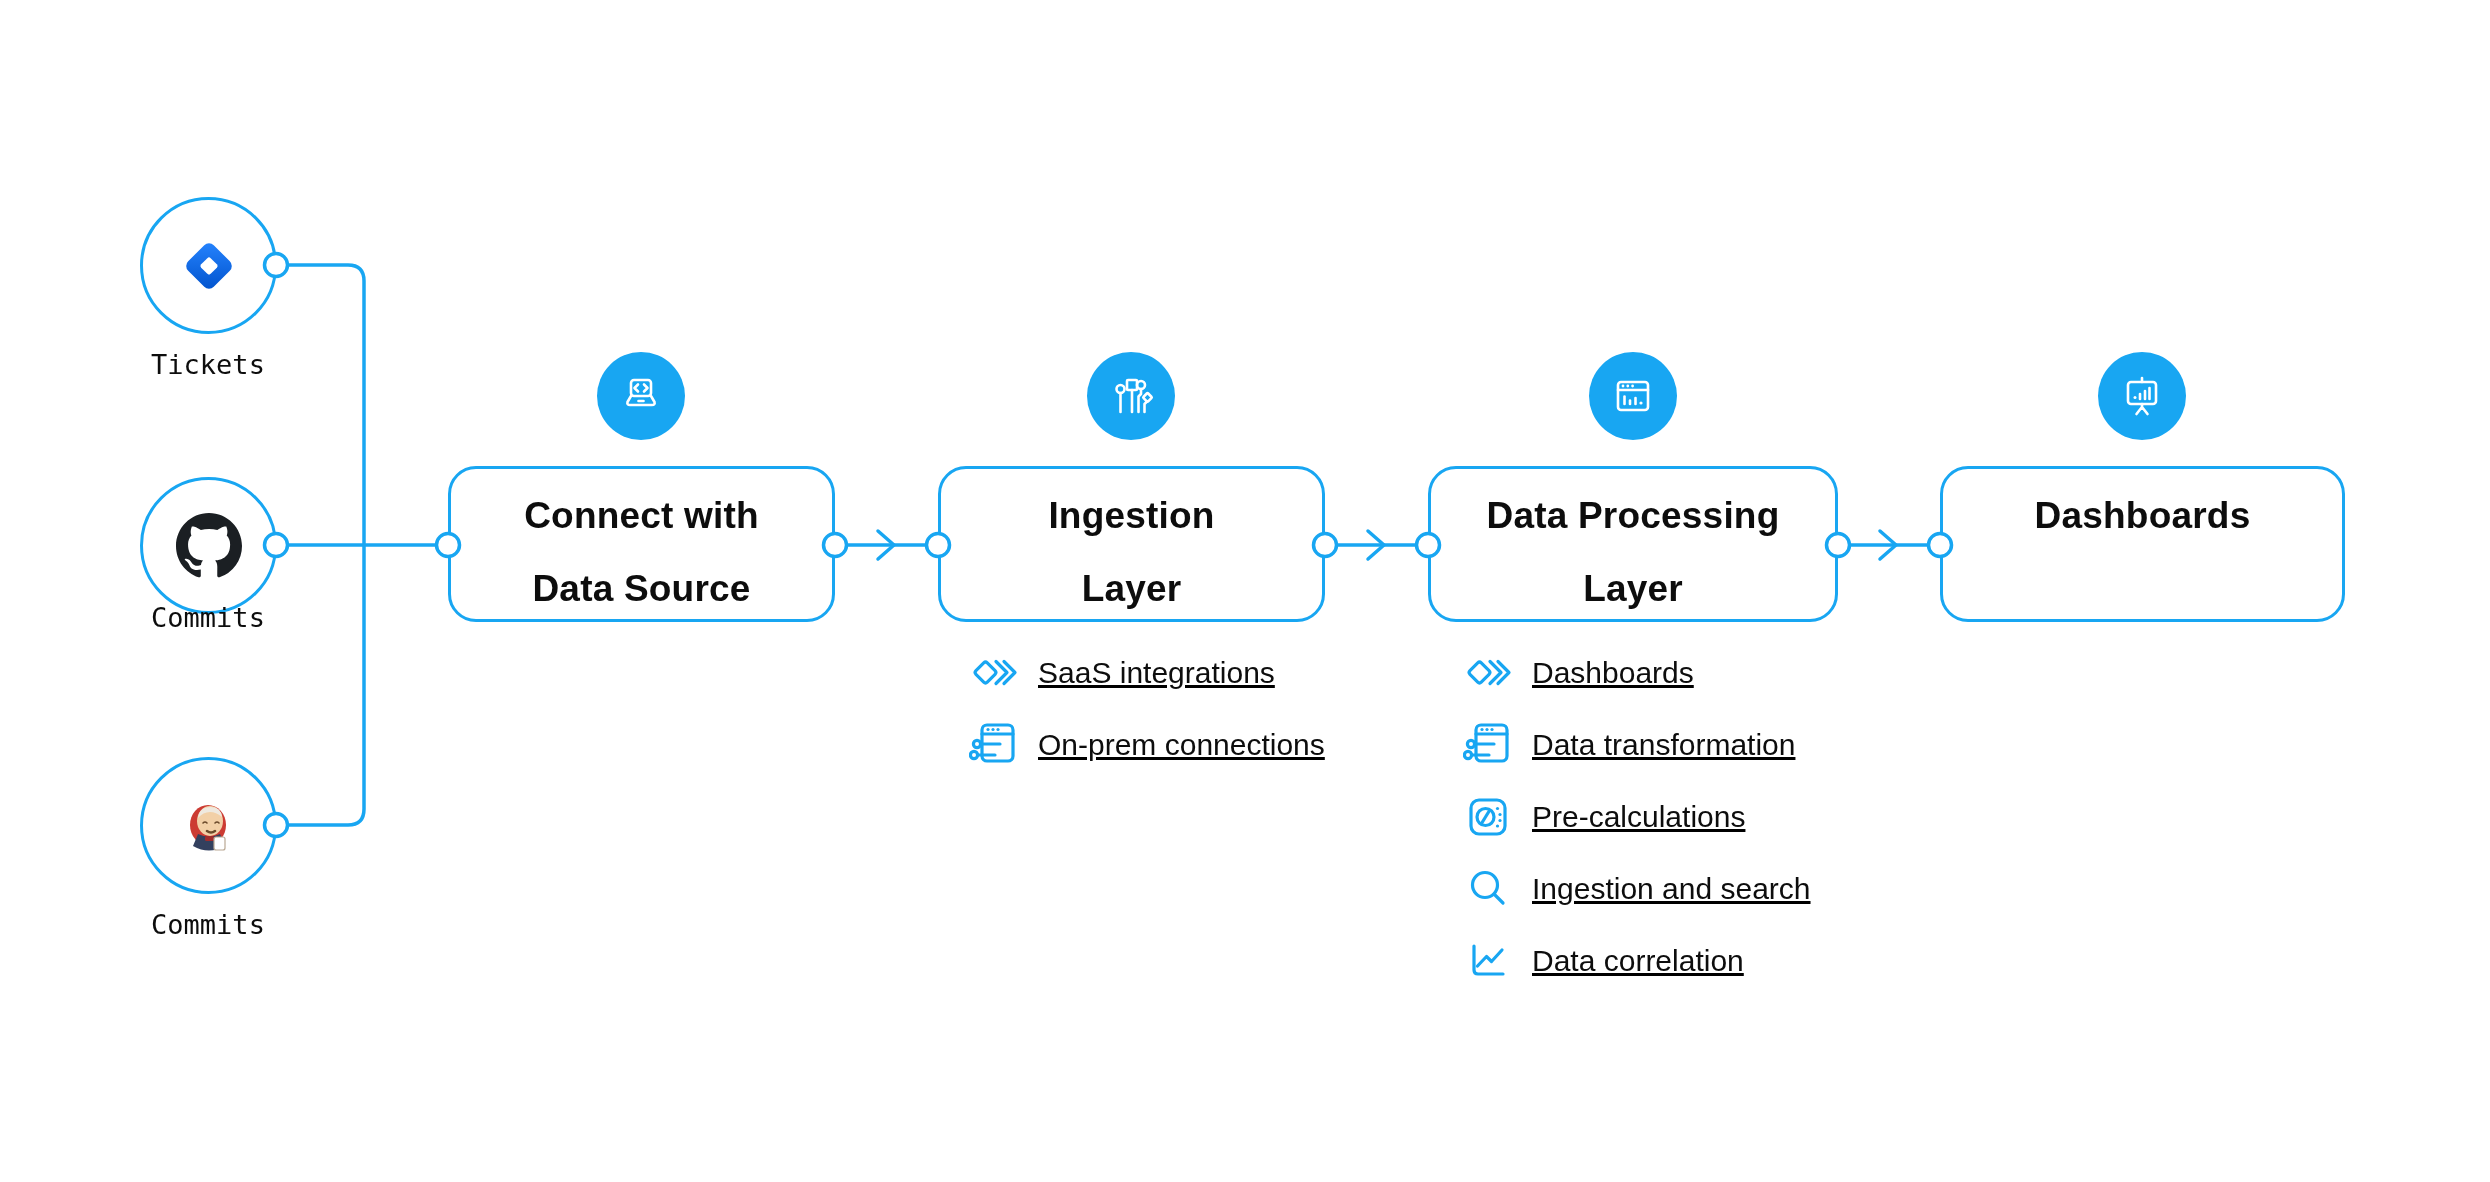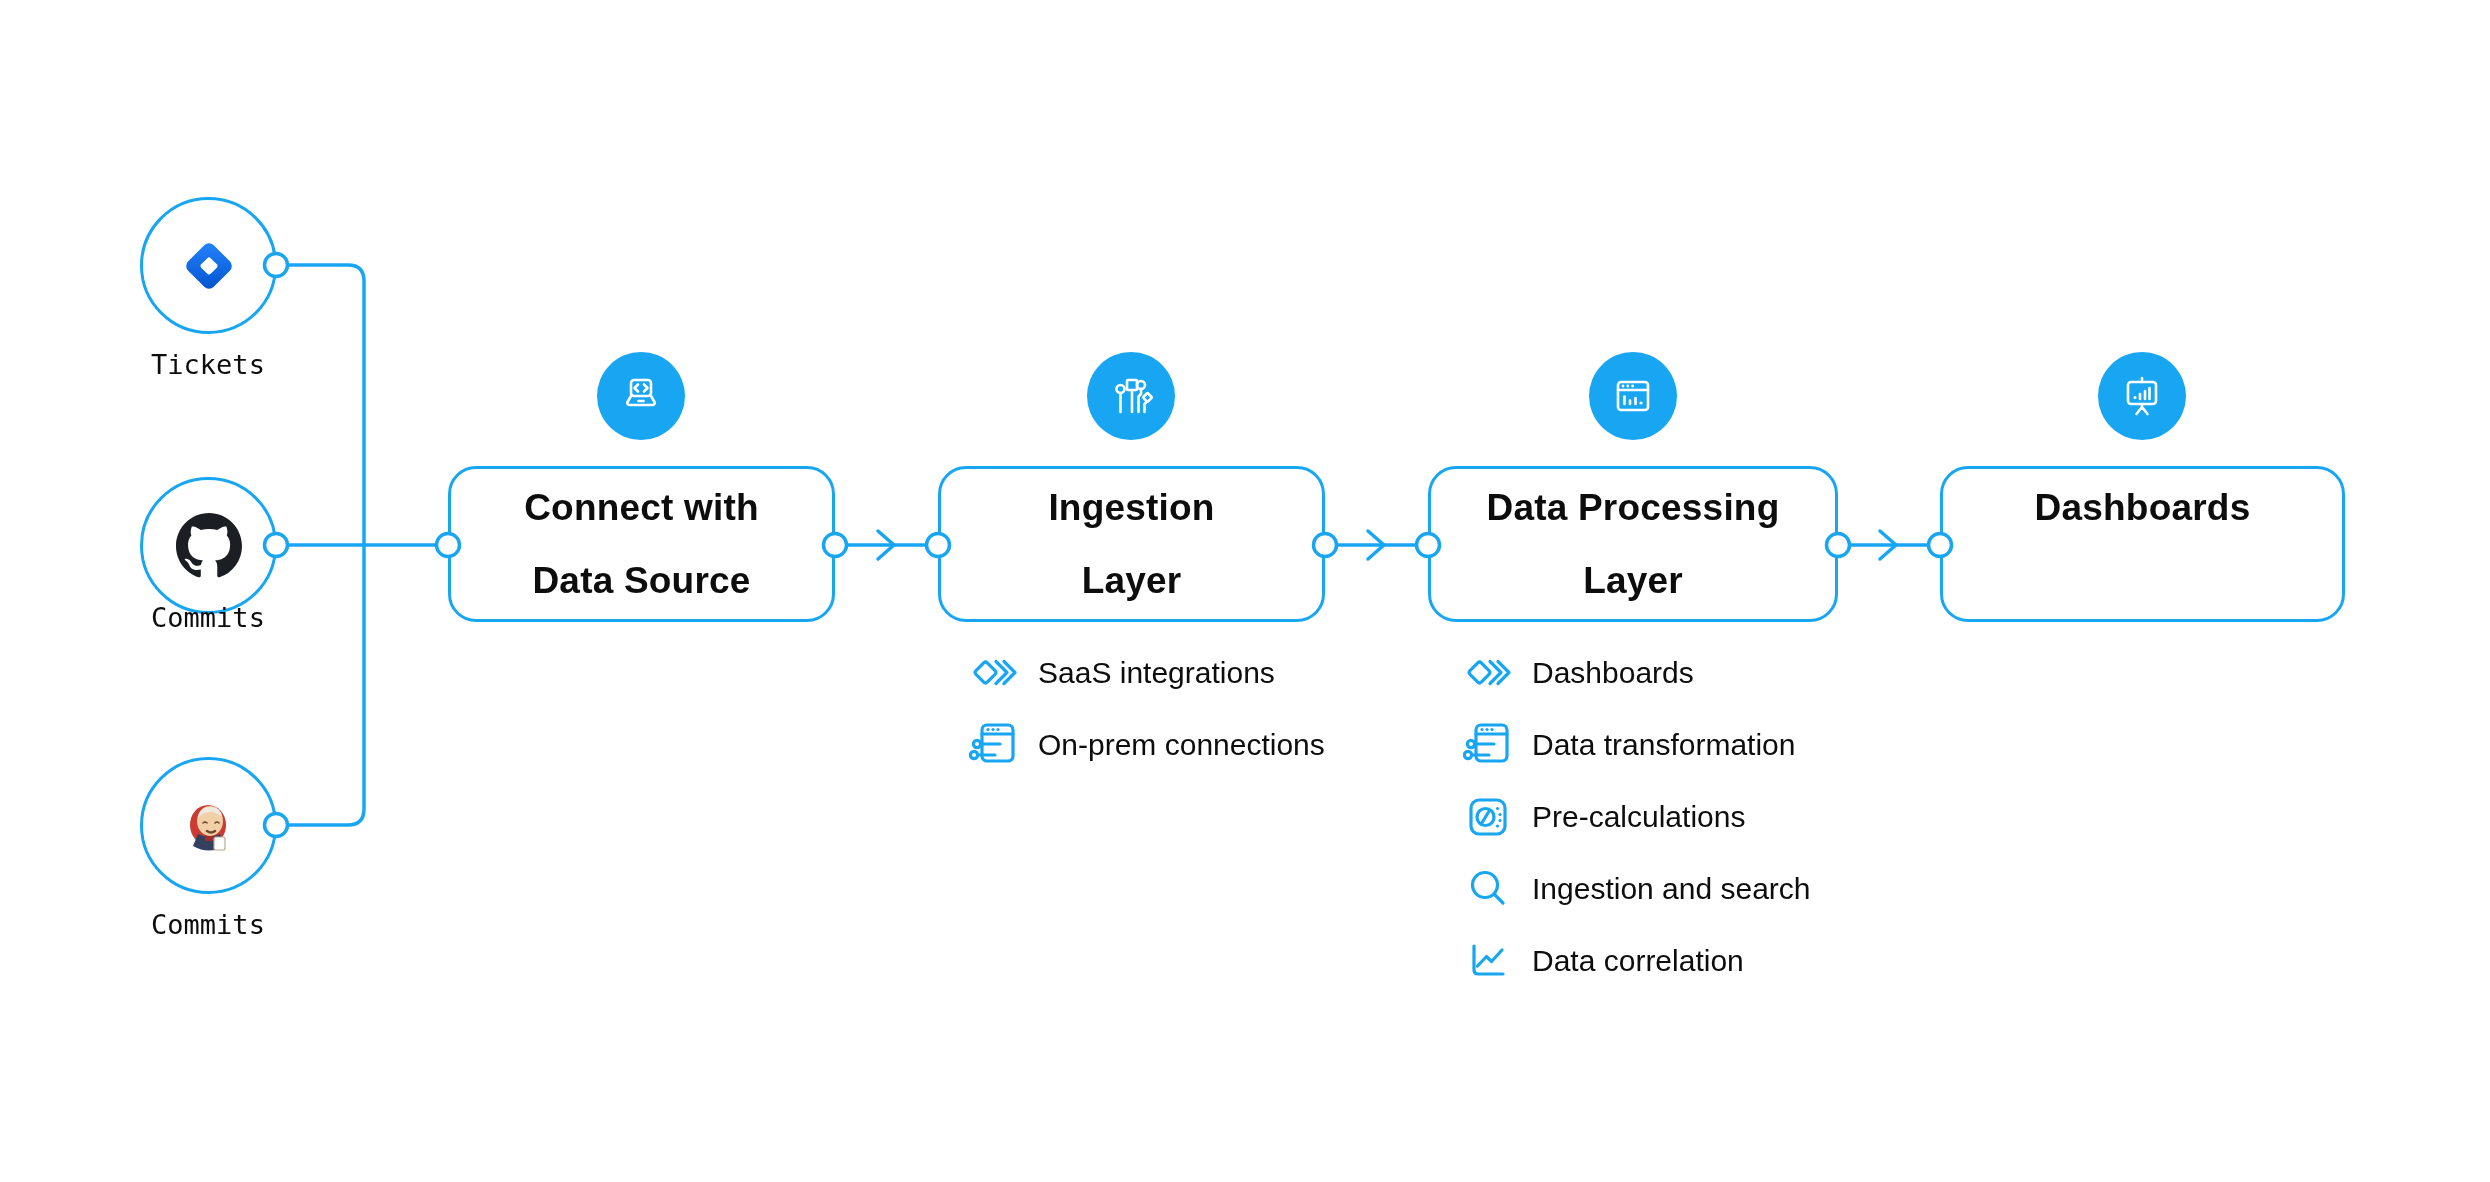--- a/index.html
+++ b/index.html
@@ -28,32 +28,32 @@
   }
   .source-label{
     position:absolute;width:280px;text-align:center;
     font-family:"DejaVu Sans Mono","Liberation Mono",monospace;
     font-size:27px;line-height:36px;color:var(--text);z-index:2;
   }
   
   .stage-box{
     position:absolute;top:466px;height:156px;background:#ffffff;
     border:3.5px solid var(--accent);border-radius:28px;
-    text-align:center;padding-top:2px;z-index:2;
+    text-align:center;padding-top:10px;z-index:2;
   }
   .stage-title{font-size:37px;font-weight:700;line-height:73px;color:var(--text);letter-spacing:.2px;}
   .stage-title span{display:block;}
   .stage-icon{
     position:absolute;top:352px;width:88px;height:88px;border-radius:50%;
     background:var(--accent);display:flex;align-items:center;justify-content:center;z-index:2;
   }
   .stage-icon svg{stroke:#ffffff;fill:none;stroke-width:2.6;stroke-linecap:round;stroke-linejoin:round;}
   .stage-icon .fillw{fill:#ffffff;stroke:none;}
   
-  .feature-list{position:absolute;top:637px;display:flex;flex-direction:column;z-index:2;}
+  .feature-list{position:absolute;top:637px;display:flex;flex-direction:column;z-index:2;text-decoration:underline;}
   .feature-row{display:flex;align-items:center;height:72px;gap:18px;}
   .feature-icon{width:52px;display:flex;justify-content:center;align-items:center;}
   .feature-icon svg{stroke:var(--accent);fill:none;stroke-width:3.2;stroke-linecap:round;stroke-linejoin:round;}
   .feature-icon .filla{fill:var(--accent);stroke:none;}
   .feature-label{font-size:30px;color:var(--text);}
 </style>
 </head>
 <body>
 
 <div class="canvas">

